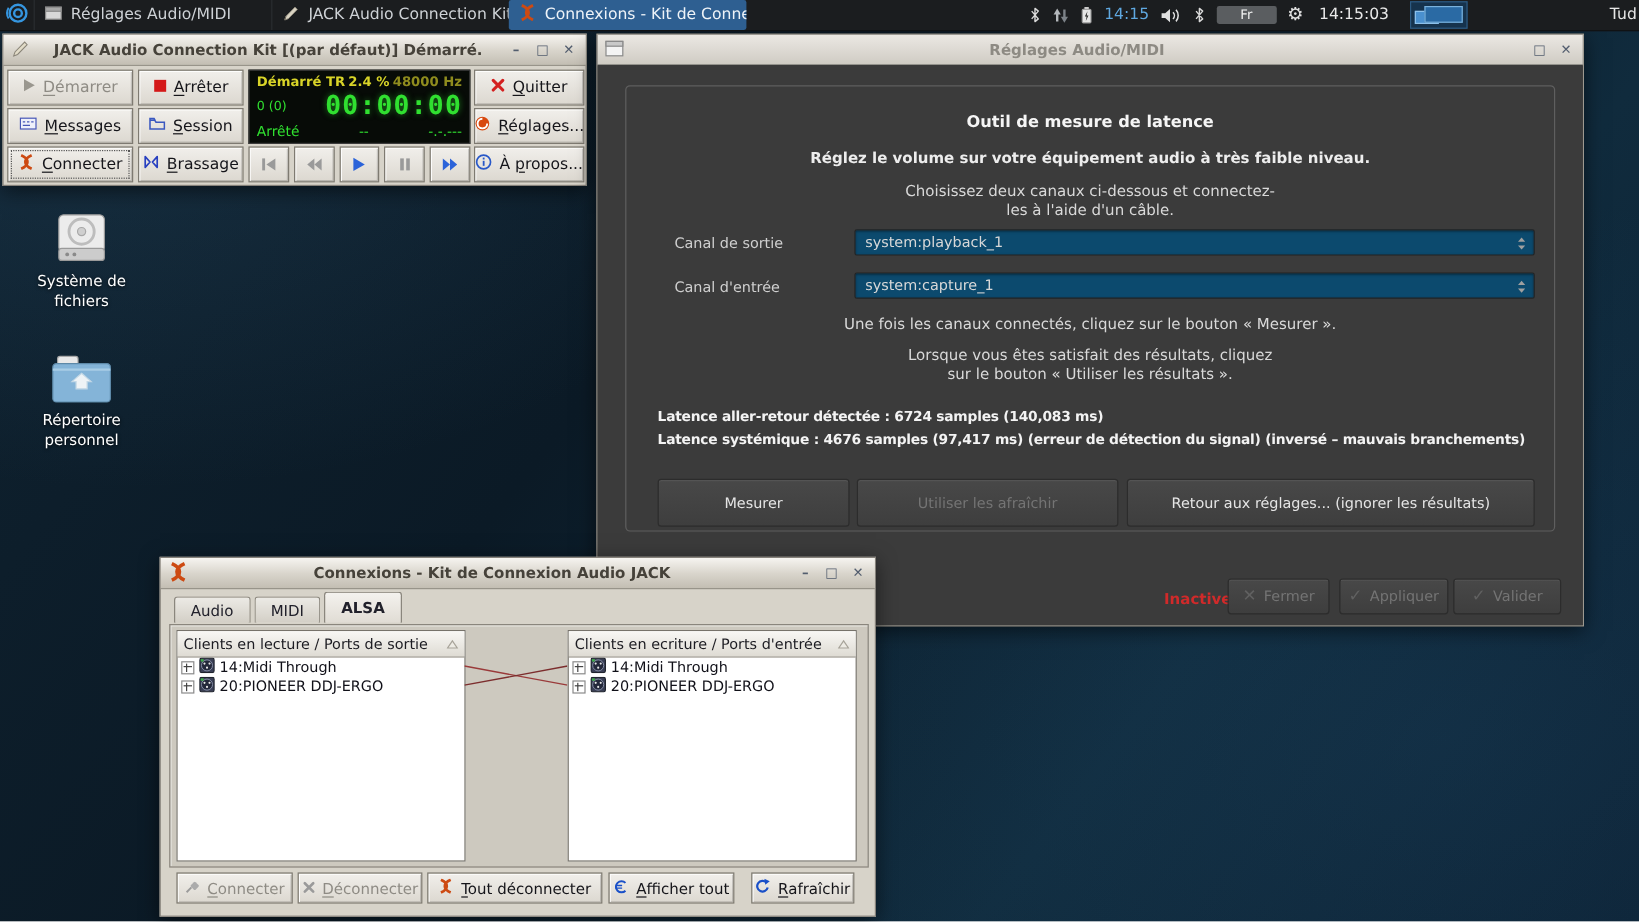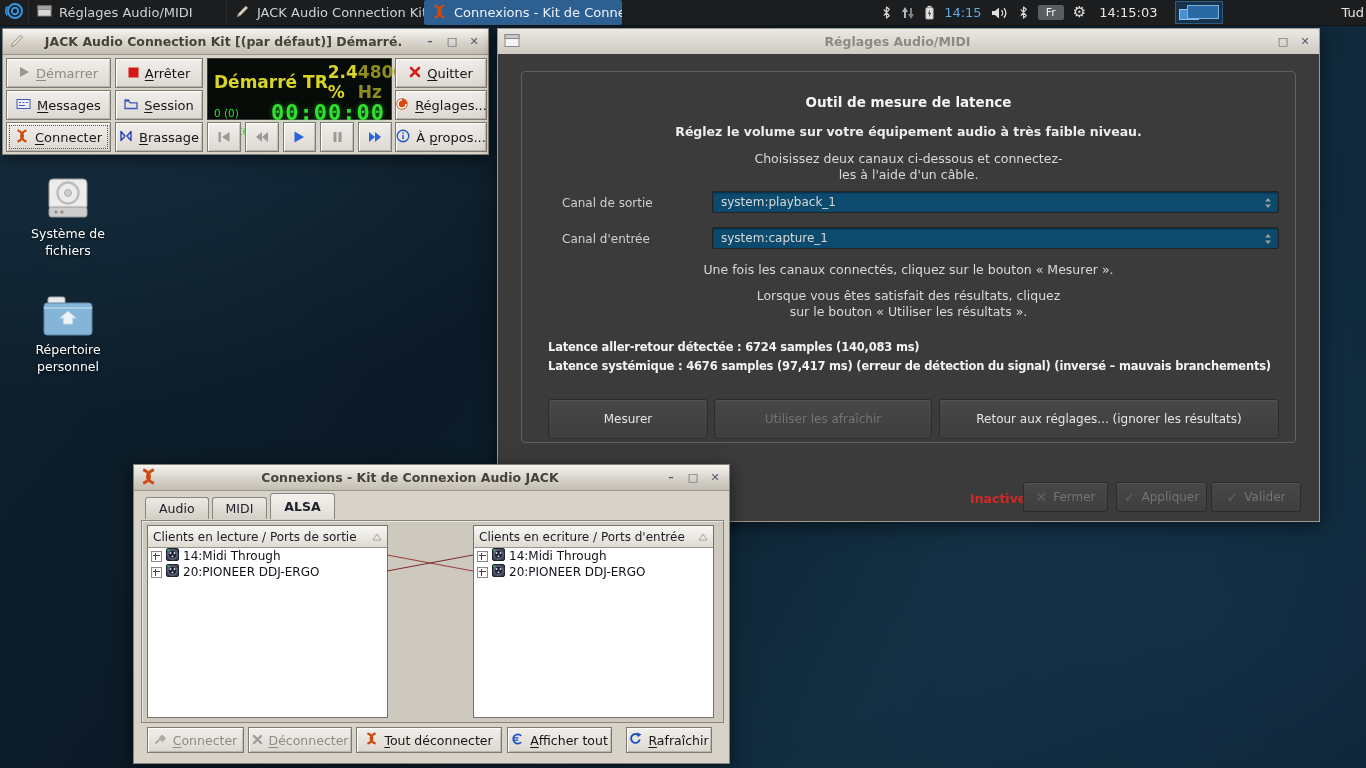--- a/index.html
+++ b/index.html
@@ -13,21 +13,21 @@
   
   .taskbar{position:absolute;left:0;top:0;width:1366px;height:25px;background:#1b1d1f;
     border-bottom:1px solid #101214;display:flex;align-items:center;color:#ced2d6;font-size:13px;z-index:50;}
   .menu-btn{width:28px;height:25px;display:flex;align-items:center;justify-content:center;}
   .taskitem{height:25px;width:198px;display:flex;align-items:center;gap:7px;padding:0 8px;
     border-left:1px solid #2a2d30;white-space:nowrap;overflow:hidden;box-sizing:border-box;}
   .taskitem.active{background:var(--taskbar-active);border-radius:2px;border-left:none;color:#eef3f8;}
   .tray{margin-left:auto;display:flex;align-items:center;gap:9px;height:25px;}
   .tray .t-ico{display:flex;align-items:center;justify-content:center;}
   .tray-time{color:#5fa8e0;font-size:13px;}
-  .kbd-badge{background:#5a5d60;color:#f2f2f2;font-size:11px;padding:1px 8px;border-radius:2px;}
+  .kbd-badge{background:#5a5d60;color:#f2f2f2;font-size:11px;padding:1px 20px;border-radius:2px;}
   .gear{color:#e2e2e2;font-size:15px;line-height:1;}
   .clock{color:#e8e8e8;font-size:13px;margin-left:4px;}
   .wss{width:46px;height:21px;background:#16334d;border:1px solid #2d5a82;position:relative;margin-left:8px;}
   .wss .w1{position:absolute;left:3px;bottom:3px;width:18px;height:9px;background:#4a90cf;border:1px solid #8cc0ea;}
   .wss .w2{position:absolute;left:11px;top:3px;width:30px;height:12px;background:#2a6aa4;border:1px solid #7ab2dd;}
   .username{color:#e6e6e6;margin:0 2px 0 110px;}
   
   .window{position:absolute;background:#d7d3c9;border:1px solid #85817a;box-shadow:0 4px 16px rgba(0,0,0,.55);box-sizing:border-box;}
   .titlebar{height:25px;display:flex;align-items:center;gap:6px;padding:0 6px;
     background:linear-gradient(#f6f4f0,#d9d5cc 52%,#c3beb3);border-bottom:1px solid #98948a;
@@ -39,21 +39,21 @@
     box-shadow:inset 1px 1px 0 rgba(255,255,255,.9),inset -1px -1px 0 rgba(0,0,0,.16);
     display:flex;align-items:center;justify-content:center;gap:6px;font-size:13px;color:#15151a;box-sizing:border-box;}
   .btn3d.disabled{color:#8e8b84;}
   .btn3d.focused{outline:1px dotted #555;outline-offset:-4px;}
   
   #jack-win{left:2px;top:28px;width:487px;height:127px;}
   #jack-win .btn3d{height:30px;}
   .lcd-display{position:absolute;left:204px;top:29px;width:185px;height:62px;background:#070b07;
     border:1px solid #3c3c3c;box-sizing:border-box;display:flex;flex-direction:column;justify-content:space-between;
     padding:3px 6px;}
-  .disp-r1{display:flex;justify-content:space-between;font-size:17px;font-weight:bold;color:var(--display-yellow);align-items:center;}
+  .disp-r1{display:flex;justify-content:space-between;font-size:11px;font-weight:bold;color:var(--display-yellow);align-items:center;}
   .disp-r1 .rate{color:var(--display-dim-yellow);}
   .disp-r2{display:flex;justify-content:space-between;align-items:center;}
   .disp-xruns{font-size:10.5px;color:var(--display-green);}
   .lcd{font-family:"DejaVu Sans Mono","Liberation Mono",monospace;font-weight:bold;font-size:22px;line-height:1;
     color:var(--display-green);text-shadow:0 0 5px rgba(48,224,48,.5);letter-spacing:1px;}
   .disp-r3{display:flex;justify-content:space-between;font-size:11.5px;color:var(--display-green);}
   .transport{position:absolute;left:204px;top:93px;width:185px;height:30px;display:flex;gap:4px;}
   .tbtn{flex:1;background:linear-gradient(#f1efeb,#dcd8d0);border:1px solid #7e7a71;
     box-shadow:inset 1px 1px 0 rgba(255,255,255,.9),inset -1px -1px 0 rgba(0,0,0,.16);
     display:flex;align-items:center;justify-content:center;}

